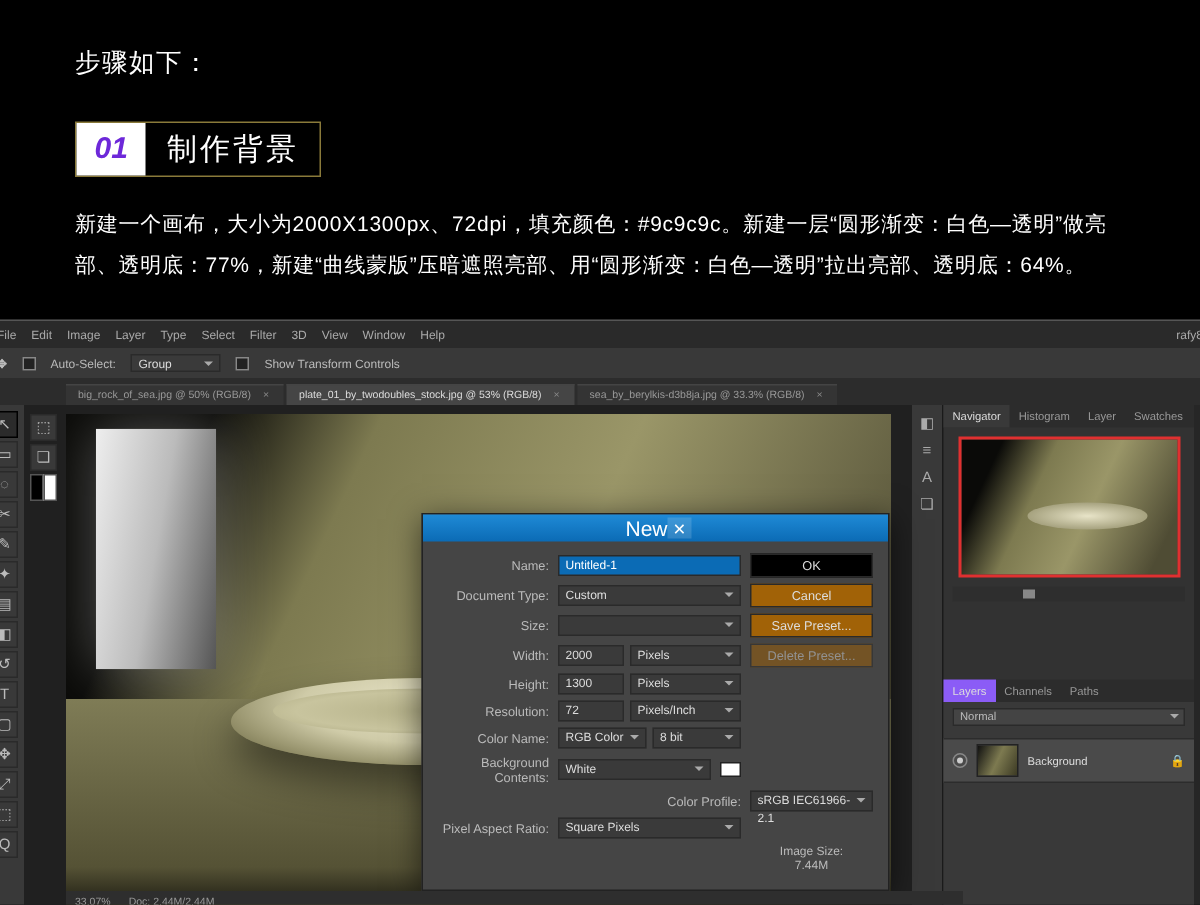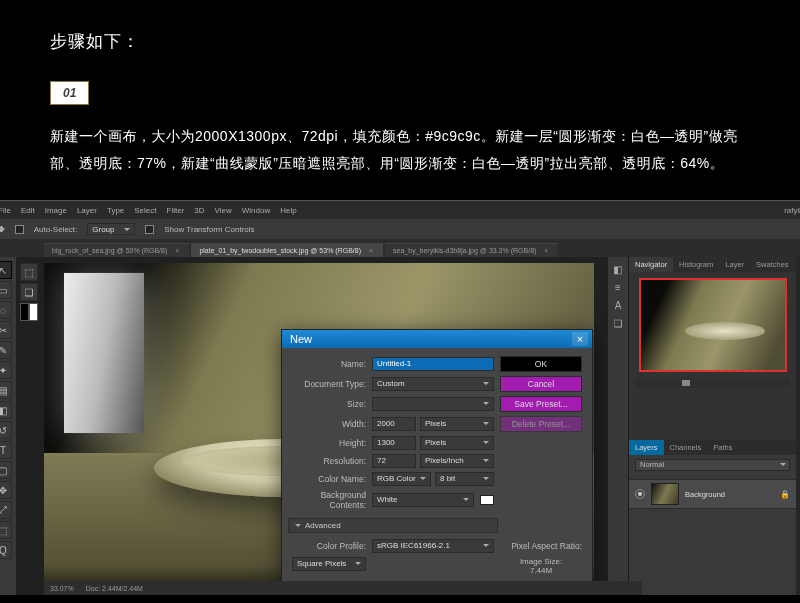--- a/index.html
+++ b/index.html
@@ -1,20 +1,20 @@
 <!DOCTYPE html>
 <html><head>
 <meta charset="utf-8">
 <style>
 *{margin:0;padding:0;box-sizing:border-box}
 body{background:#000;font-family:"Microsoft YaHei",Arial,sans-serif;color:#fff;width:800px;height:603px;overflow:hidden}
 .wrap{padding:30px 50px 0 50px}
 .steps-intro{font-size:17px;font-weight:400;margin-bottom:28px;letter-spacing:1px}
 .section-hd{display:inline-flex;align-items:stretch;border:1px solid #8a7a3a;margin-bottom:18px}
-.sn-num{background:#fff;color:#404040;font-weight:900;font-style:italic;font-size:12px;padding:4px 12px;display:flex;align-items:center}
+.sn-num{background:#fff;color:#6d28d9;font-weight:900;font-style:italic;font-size:20px;padding:4px 12px;display:flex;align-items:center}
 .sn-title{font-size:20px;padding:4px 14px;display:flex;align-items:center;letter-spacing:2px}
 .desc{font-size:14px;line-height:1.9;letter-spacing:.5px}
 .ps-shot{position:relative;margin:24px -10px 0 -10px;height:395px;background:#1a1a1a;border-top:1px solid #555;overflow:hidden}
 
 .ps-menu{height:18px;background:#2a2a2a;display:flex;align-items:center;justify-content:space-between;padding:0 8px;font-size:8px;color:#aaa}
 .ps-menu-l{display:flex;gap:10px}
 .ps-opts{height:20px;background:#393939;display:flex;align-items:center;gap:10px;padding:0 8px;font-size:8px;color:#bbb}
 .ps-opts .cb{width:9px;height:9px;border:1px solid #888;background:#222;display:inline-block}
 .ps-tabs{height:18px;background:#2c2c2c;display:flex;align-items:flex-end;padding-left:54px;font-size:7px;color:#999;gap:2px}
 .ps-tab{background:#343434;padding:3px 10px 3px 8px;border-top:1px solid #444;position:relative}
@@ -30,50 +30,50 @@
 .canvas-area{flex:1;position:relative;background:#202020;padding:6px 14px 0 28px}
 .toolbox2{position:absolute;left:4px;top:6px;width:18px;display:flex;flex-direction:column;gap:2px}
 .canvas{width:550px;height:330px;background:linear-gradient(115deg,#0a0a08 0%,#0a0a08 14%,#7d7a50 30%,#9a9668 55%,#4f4c34 92%,#1a1912 100%);position:relative;overflow:hidden}
 .softbox{position:absolute;left:20px;top:10px;width:80px;height:160px;background:linear-gradient(100deg,#eee 0%,#bbb 50%,#555 100%);transform:skew(-2deg,2deg) rotate(-2deg);box-shadow:0 0 40px rgba(255,255,255,.3)}
 .table{position:absolute;left:0;right:0;bottom:0;height:140px;background:linear-gradient(180deg,#7f7c56 0%,#555235 80%,#1a1910 100%)}
 .plate{position:absolute;left:110px;bottom:96px;width:260px;height:58px;border-radius:50%;background:radial-gradient(ellipse at 50% 30%,#e8e4c8 0%,#cfcba8 45%,#9a9670 70%,#56532f 100%);box-shadow:0 14px 26px rgba(0,0,0,.45)}
 .plate::after{content:"";position:absolute;left:28px;top:7px;right:28px;height:30px;border-radius:50%;background:radial-gradient(ellipse,#b6b28a 0%,#c8c49e 60%,#aaa67e 100%)}
 .wm{position:absolute;left:6px;bottom:4px;font-size:7px;color:#888;letter-spacing:.5px}
 
 .dlg{position:absolute;left:265px;top:72px;width:312px;background:#454545;border:1px solid #222;box-shadow:0 4px 20px rgba(0,0,0,.6);font-size:8.5px;color:#ccc}
-.dlg-t{height:18px;background:linear-gradient(#1f8ad6,#0b6bb5);color:#fff;display:flex;align-items:center;justify-content:space-between;padding:0 4px 0 8px;font-size:11px}
+.dlg-t{height:18px;background:linear-gradient(#1f8ad6,#0b6bb5);color:#fff;display:flex;align-items:center;justify-content:center;padding:0 4px 0 8px;font-size:14px}
 .dlg-t .x{width:16px;height:14px;background:rgba(255,255,255,.15);text-align:center;line-height:14px}
 .dlg-b{padding:8px 10px 12px 10px;display:grid;grid-template-columns:74px 1fr 82px;gap:4px 6px;align-items:center}
 .lab{text-align:right;color:#bbb}
 .fld{height:14px;background:#3a3a3a;border:1px solid #2a2a2a;padding:0 4px;line-height:12px;color:#ddd;font-size:8px;position:relative}
 .fld.sel-blue{background:#0b6bb5;color:#fff}
 .fld.dd::after{content:"";position:absolute;right:4px;top:4px;border:3px solid transparent;border-top-color:#aaa}
 .unit{display:flex;gap:4px}
 .unit .fld:first-child{width:44px}
 .unit .fld:last-child{flex:1}
-.btn{height:16px;background:#a21caf;border:1px solid #2a2a2a;text-align:center;line-height:14px;color:#ddd;font-size:8.5px}
+.btn{height:16px;background:#a16207;border:1px solid #2a2a2a;text-align:center;line-height:14px;color:#ddd;font-size:8.5px}
 .btn.primary{background:#000000}
 .sec-head{grid-column:1/3;background:#3c3c3c;margin:4px -4px 2px -4px;padding:2px 6px;border:1px solid #2e2e2e;font-size:8px;display:flex;align-items:center;gap:4px}
 .sec-head::before{content:"";border:3px solid transparent;border-top-color:#aaa;margin-top:3px}
 .img-size{grid-column:3;grid-row:11/span 2;font-size:8px;color:#bbb;text-align:center}
 .swatch{width:14px;height:10px;background:#fff;border:1px solid #222;display:inline-block;vertical-align:middle;margin-left:6px}
 
 .rcol{width:168px;background:#323232;border-left:1px solid #1a1a1a;display:flex;flex-direction:column}
 .ricons{width:20px;background:#393939;display:flex;flex-direction:column;align-items:center;gap:4px;padding-top:6px}
 .ricon{width:14px;height:14px;color:#aaa;font-size:10px;text-align:center;line-height:14px}
 .pan-tabs{display:flex;background:#2c2c2c;font-size:7.5px;color:#999}
 .pan-tabs span{padding:3px 6px}
 .pan-tabs span.on{background:#393939;color:#ddd}
 .nav-th{margin:6px auto;width:148px;height:94px;border:2px solid #e03030;background:linear-gradient(115deg,#0a0a08 0%,#0a0a08 15%,#7d7a50 35%,#9a9668 58%,#4f4c34 90%);position:relative}
 .nav-th .plate2{position:absolute;left:44px;bottom:30px;width:80px;height:18px;border-radius:50%;background:radial-gradient(ellipse,#e8e4c8,#8a8660)}
 .nav-sl{height:10px;background:#2e2e2e;margin:0 6px;position:relative}
 .nav-sl::before{content:"";position:absolute;left:30%;top:2px;width:8px;height:6px;background:#888}
 .lay-tabs{display:flex;background:#2c2c2c;font-size:7.5px;color:#999;margin-top:auto}
 .lay-tabs span{padding:3px 6px}
-.lay-tabs span.on{background:#0369a1;color:#ddd}
+.lay-tabs span.on{background:#8b5cf6;color:#ddd}
 .lay-body{background:#393939;flex:0 0 140px;font-size:7.5px;color:#bbb}
 .lay-ctrl{display:flex;gap:4px;padding:4px 6px;align-items:flex-end}
 .lay-ctrl .dd{flex:1;height:12px;background:#444;border:1px solid #2a2a2a;position:relative}
 .lay-ctrl .dd::after{content:"";position:absolute;right:3px;top:3px;border:3px solid transparent;border-top-color:#aaa}
 .lay-row{display:flex;align-items:center;gap:6px;padding:3px 6px;background:#4a4a4a;border-top:1px solid #2c2c2c;border-bottom:1px solid #2c2c2c;margin-top:4px}
 .eye{width:10px;height:10px;border:1px solid #888;border-radius:50%;position:relative}
 .eye::after{content:"";position:absolute;left:2px;top:2px;width:4px;height:4px;background:#ccc;border-radius:50%}
 .lay-th{width:28px;height:22px;background:linear-gradient(115deg,#111,#7d7a50 50%,#3c3a24);border:1px solid #222}
 .lay-name{color:#ddd}
 .lock{margin-left:auto;color:#888;font-size:8px}
@@ -81,20 +81,21 @@
 .rgroup{display:flex;flex:1}
 </style>
 </head>
 <body>
 
 <div class="wrap">
   <div class="steps-intro">步骤如下：</div>
 
   <div class="section-hd">
     <div class="sn-num">01</div>
+    <div class="sn-title">制作背景</div>
   </div>
 
   <div class="desc">新建一个画布，大小为2000X1300px、72dpi，填充颜色：#9c9c9c。新建一层“圆形渐变：白色—透明”做亮部、透明底：77%，新建“曲线蒙版”压暗遮照亮部、用“圆形渐变：白色—透明”拉出亮部、透明底：64%。</div>
 </div>
 
 <div class="ps-shot">
 
   <div class="ps-menu">
     <div class="ps-menu-l" id="menu-l">
         <span>File</span>
@@ -109,21 +110,21 @@
         <span>Window</span>
         <span>Help</span>
       </div>
     <div>rafy8</div>
   </div>
 
   <div class="ps-opts">
     <span style="font-weight:bold">✥</span>
     <span class="cb"></span>
     <span>Auto-Select:</span>
-    <span class="fld dd" style="width:48px;height:12px">Group</span>
+    <span class="fld dd" style="width:60px;height:12px">Group</span>
     <span class="cb"></span>
     <span>Show Transform Controls</span>
   </div>
 
   <div class="ps-tabs" id="doc-tabs">
       <div class="ps-tab"><span>big_rock_of_sea.jpg @ 50% (RGB/8)</span><span class="x">×</span></div>
       <div class="ps-tab active"><span>plate_01_by_twodoubles_stock.jpg @ 53% (RGB/8)</span><span class="x">×</span></div>
       <div class="ps-tab"><span>sea_by_berylkis-d3b8ja.jpg @ 33.3% (RGB/8)</span><span class="x">×</span></div>
     </div>
 
@@ -209,21 +210,20 @@
             </div>
           <div></div>
 
           <div class="lab">Background Contents:</div>
           <div style="display:flex;align-items:center">
               <div class="fld dd" style="flex:1">White</div>
               <span class="swatch"></span>
             </div>
           <div></div>
 
-          <div class="sec-head">Advanced</div>
           <div></div>
 
           <div class="lab">Color Profile:</div>
           <div class="fld dd">sRGB IEC61966-2.1</div>
           <div class="img-size">
             <div>Image Size:</div>
             <div>7.44M</div>
           </div>
 
           <div class="lab">Pixel Aspect Ratio:</div>

